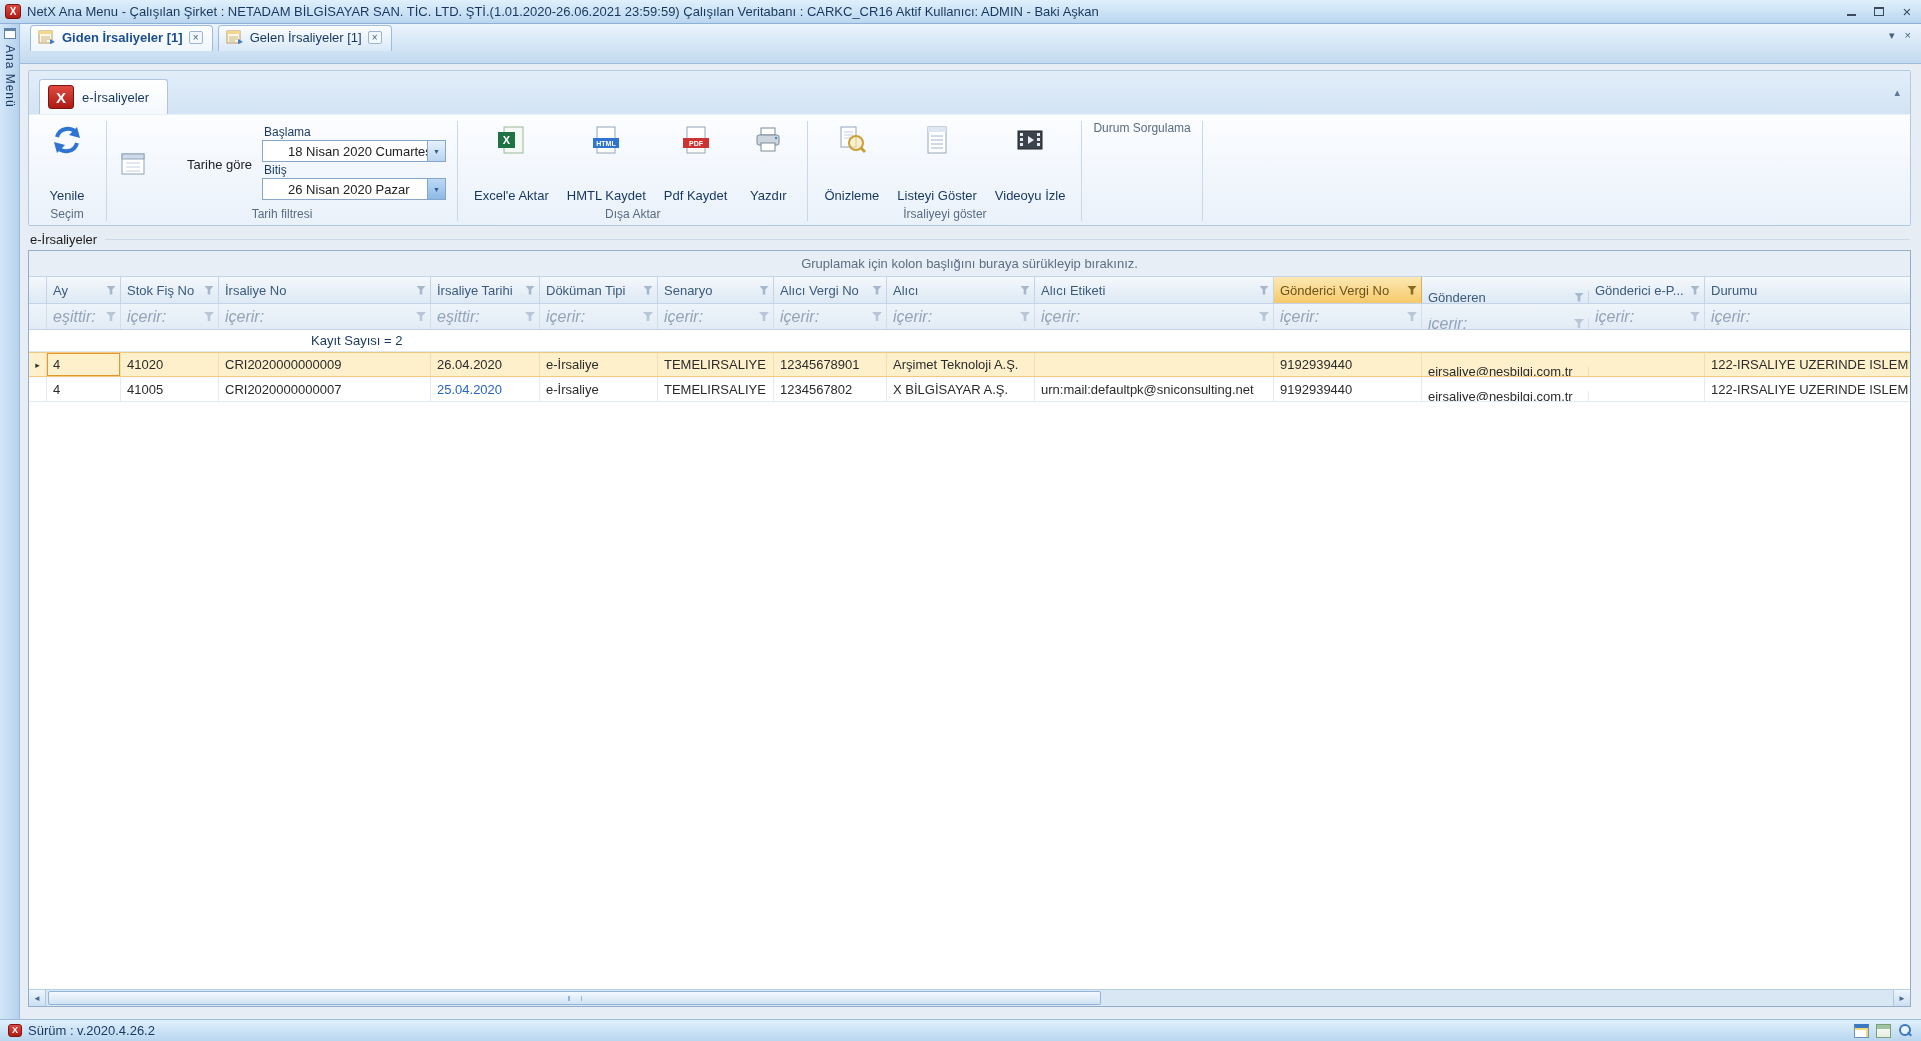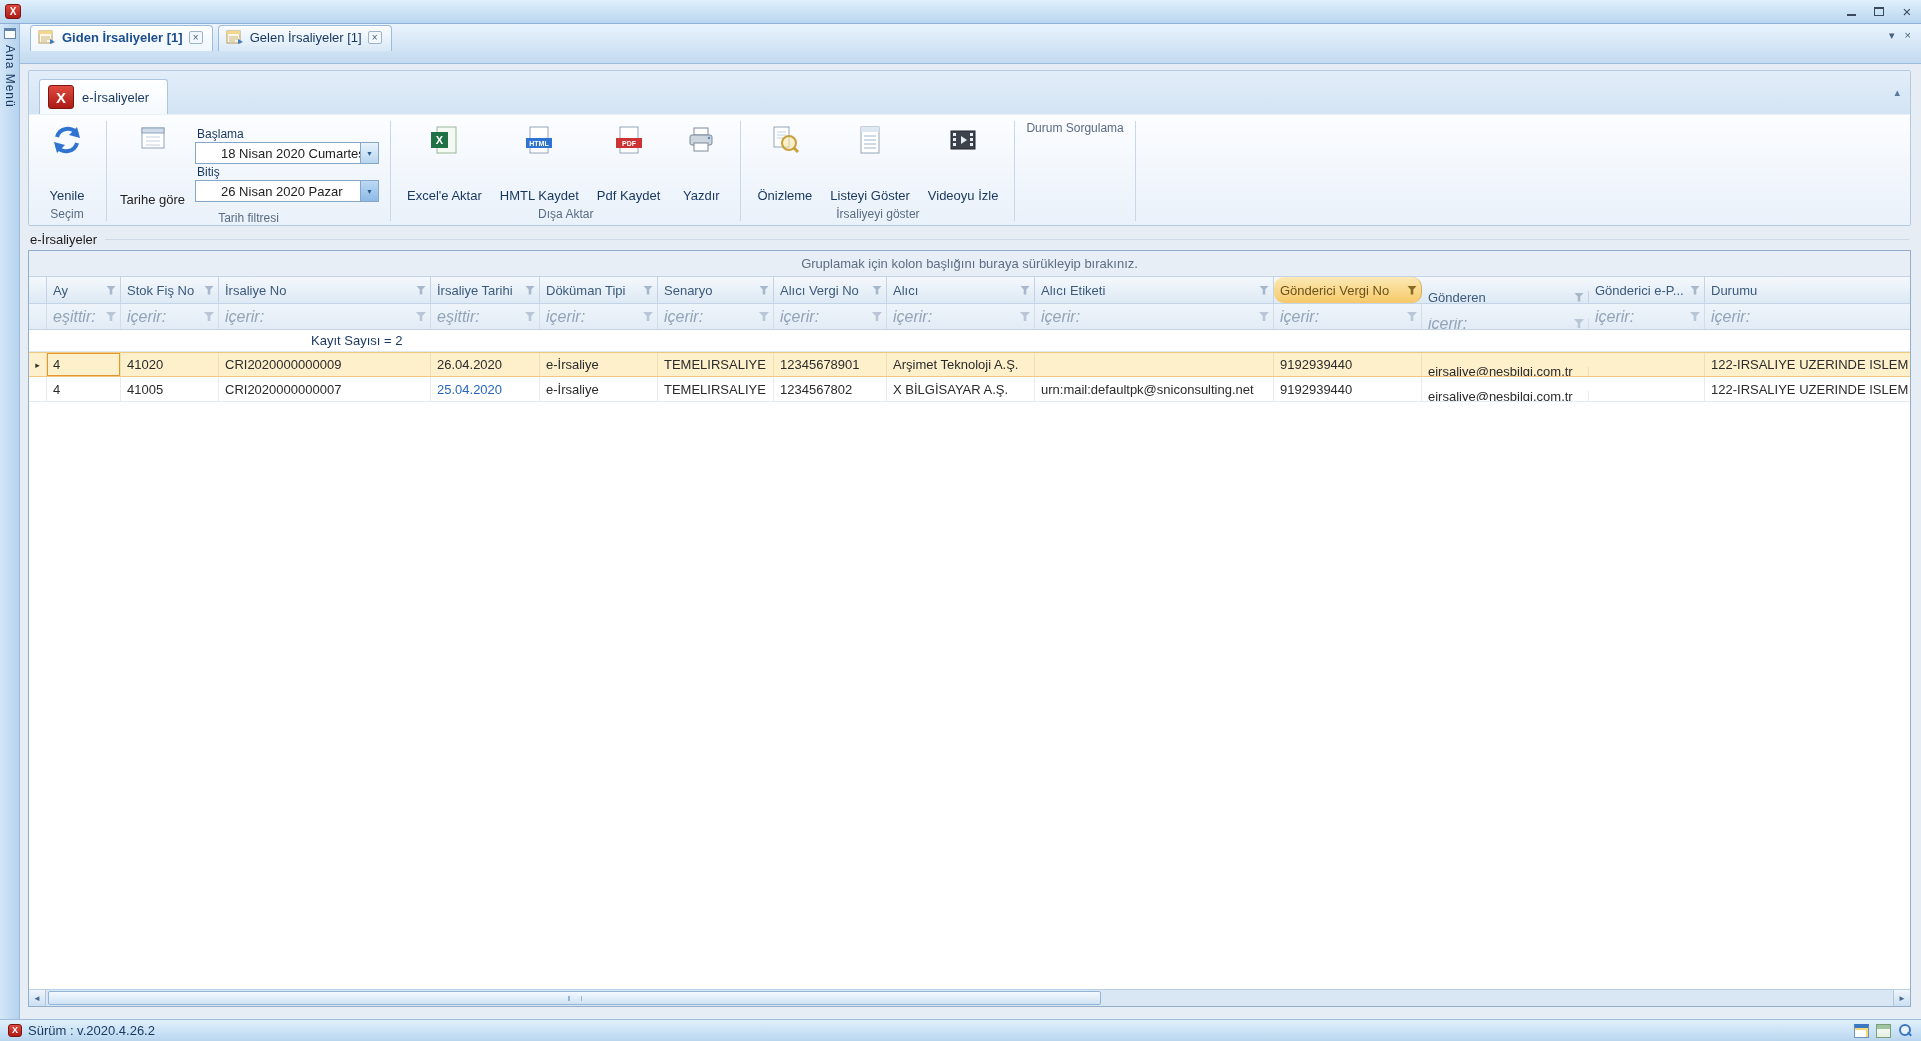--- a/index.html
+++ b/index.html
@@ -109,21 +109,21 @@
   .tgroup { display: flex; flex-direction: column; }
   .tg-body { display: flex; align-items: stretch; flex: 1; }
   .tg-caption { text-align: center; font-size: 12px; color: #5a6c82; padding: 2px 4px 4px; white-space: nowrap; }
   .tsep { width: 1px; background: #c8d8e8; margin: 2px 7px 4px 7px; }
   .bigbtn {
     display: flex; flex-direction: column; align-items: center; justify-content: space-between;
     padding: 6px 9px 2px; min-width: 64px; border-radius: 3px; cursor: default;
   }
   .bigbtn .blabel { font-size: 13px; color: #17375e; white-space: nowrap; margin-top: 4px; }
 
-  .date-left { display: flex; flex-direction: column; align-items: center; justify-content: space-between; padding: 6px 6px 2px; gap: 41px; }
+  .date-left { display: flex; flex-direction: row; align-items: center; justify-content: space-between; padding: 6px 6px 2px; gap: 41px; }
   .date-right { display: flex; flex-direction: column; justify-content: center; padding: 2px 4px; }
   .field-label { font-size: 12px; color: #17375e; margin: 1px 0 1px 2px; }
   .combo {
     width: 184px; height: 22px; border: 1px solid #86a7c8; background: #fff;
     display: flex; align-items: center; font-size: 13px; color: #222; cursor: default; padding-left: 20px;
   }
   .combo .val { flex: 1; padding: 0 5px; white-space: nowrap; overflow: hidden; }
   .combo .dd {
     width: 18px; height: 100%; border-left: 1px solid #86a7c8;
     background: linear-gradient(#e7f2fc, #b8d5ef);
@@ -147,21 +147,21 @@
   }
   .grid-scroll { flex: 1; overflow: hidden; position: relative; display: flex; flex-direction: column; }
   .grid-inner { width: 2379px; display: flex; flex-direction: column; flex: 1; }
 
   .hrow { display: flex; height: 27px; flex: 0 0 27px; background: linear-gradient(#f4f8fc, #dde9f4); border-bottom: 1px solid #c4d3e6; }
   .hcell {
     display: flex; align-items: center; justify-content: space-between;
     padding: 0 4px 0 6px; border-right: 1px solid #c4d3e6;
     color: #3c5a7c; white-space: nowrap; overflow: hidden; cursor: default;
   }
-  .hcell.hl { background: linear-gradient(#fce9b4, #f6c96a); border-right-color: #d9ae58; color: #6b5318; border-radius: 10px; }
+  .hcell.hl { background: linear-gradient(#fce9b4, #f6c96a); border-right-color: #d9ae58; color: #6b5318; }
   .funnel {
     width: 10px; height: 9px; flex: 0 0 auto; margin-left: 4px;
     background: #a8b8cc;
     clip-path: polygon(0 0, 100% 0, 63% 44%, 63% 100%, 37% 100%, 37% 44%);
   }
   .hcell.hl .funnel { background: #8a6a20; }
 
   .frow { display: flex; height: 26px; flex: 0 0 26px; background: linear-gradient(#eef4fa, #e2ecf6); border-bottom: 1px solid #c4d3e6; }
   .fcell {
     display: flex; align-items: center; justify-content: space-between;
@@ -238,20 +238,21 @@
   svg { display: block; }
   svg text { font-family: "Liberation Sans", sans-serif; }
 </style>
 </head>
 <body>
 
 <div class="titlebar">
   <span class="xlogo">
       <span>X</span>
     </span>
+  <span class="title-text">NetX Ana Menu - Çalışılan Şirket : NETADAM BİLGİSAYAR SAN. TİC. LTD. ŞTİ.(1.01.2020-26.06.2021 23:59:59) Çalışılan Veritabanı : CARKC_CR16  Aktif Kullanıcı: ADMIN - Baki Aşkan</span>
   <span class="win-btns">
     <span class="wb">
         <span class="wb-min-glyph"></span>
       </span>
     <span class="wb">
         <span class="wb-max-glyph"></span>
       </span>
     <span class="wb wb-close">
         <span>×</span>
       </span>

